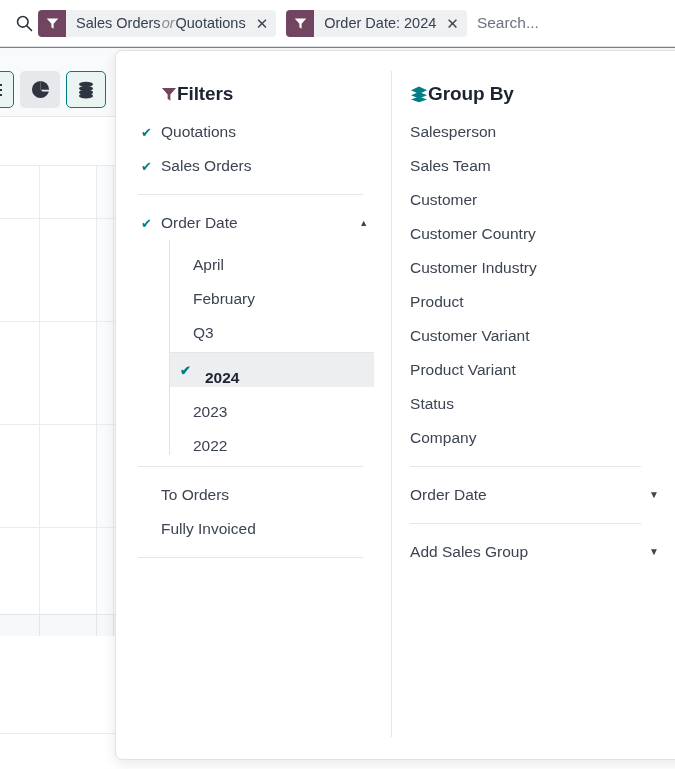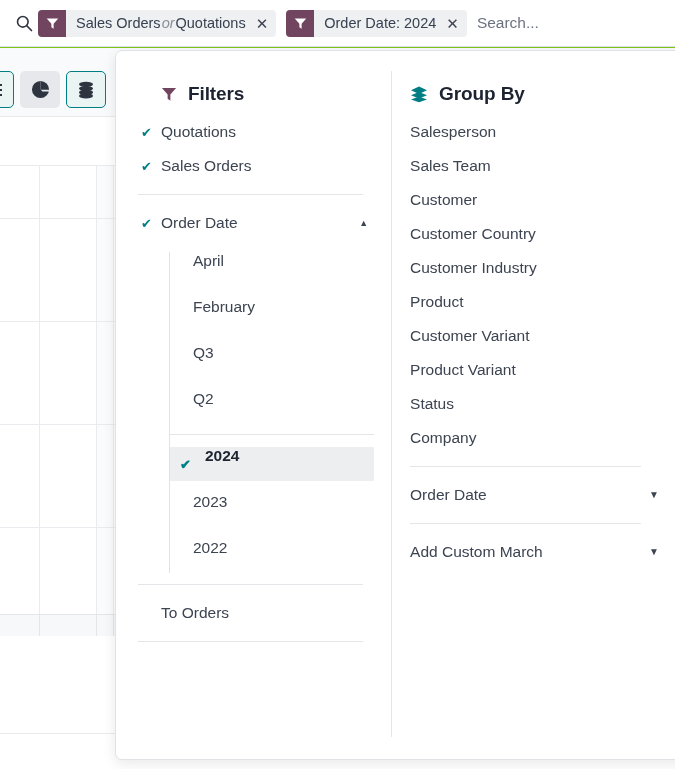--- a/index.html
+++ b/index.html
@@ -5,21 +5,21 @@
   * { box-sizing: border-box; margin: 0; padding: 0; }
   html, body {
     width: 675px; height: 769px;
     font-family: "Liberation Sans", sans-serif;
     background: #ffffff;
     overflow: hidden;
   }
   #app {
     position: relative;
     width: 675px; height: 636px;
-    background: #84cc16;
+    background: #14b8a6;
   }
 
   
   .pivot-bg {
     position: absolute; left: 0; top: 48px; right: 0; bottom: 0;
     background: #ffffff;
   }
   .pivot-header-strip {
     position: absolute; left: 0; top: 0; right: 0; height: 69px;
     background: #f9fafb;
@@ -129,21 +129,21 @@
   .dd-cols { display: flex; height: 100%; }
   .dd-col { padding-top: 22px; }
   .dd-col-filters { width: 275px; position: relative; }
   .dd-col-group   { width: 300px; position: relative; }
   .dd-divider {
     position: absolute; left: 275px; top: 20px; bottom: 22px;
     width: 1px; background: #e4e6ea;
   }
 
   .dd-head {
-    display: flex; align-items: center; gap: 11px;
+    display: flex; align-items: center; 
     padding: 0 0 0 45px;
     height: 42px;
   }
   .dd-head-title {
     font-size: 19px; font-weight: 700; color: #1d2330; letter-spacing: -0.1px;
   }
   .dd-head-icon { display: flex; align-items: center; }
 
   .dd-item {
     display: flex; align-items: center;
@@ -167,28 +167,27 @@
     position: absolute; right: 30px; top: 50%; transform: translateY(-50%);
     font-size: 10px; color: #3c4451; line-height: 1;
   }
 
   .sub-wrap {
     position: relative;
     margin-left: 53px;
     border-left: 1px solid #e0e2e6;
   }
   .sub-item {
-    display: flex; align-items: flex-start;
+    display: flex; align-items: flex-end;
     height: 34px;
     padding-left: 23px;
     font-size: 15.5px;
     color: #3c4451;
     position: relative;
     cursor: pointer;
-    margin-top: 12px;
   }
   .sub-item.selected {
     background: #eceef0;
     font-weight: 700;
     color: #1d2330;
     margin-left: 0;
     width: 204px;
   }
   .sub-item.selected .check {
     position: absolute; left: 10px; top: 50%; transform: translateY(-50%);
@@ -340,42 +339,42 @@
         <div class="sub-wrap">
           <div class="sub-item">
             <span class="sub-label">April</span>
           </div>
           <div class="sub-item">
             <span class="sub-label">February</span>
           </div>
           <div class="sub-item">
             <span class="sub-label">Q3</span>
           </div>
-          <div class="sub-item">
-            <span class="sub-label">Q2</span>
-          </div>
 
           <div class="sub-sep"></div>
 
           <div class="sub-item selected">
             <span class="check">✔</span>
             <span class="sub-label">2024</span>
           </div>
           <div class="sub-item">
             <span class="sub-label">2023</span>
           </div>
           <div class="sub-item">
             <span class="sub-label">2022</span>
           </div>
         </div>
 
         <div class="dd-sep filters"></div>
 
         <div class="dd-item">
           <span>To Orders</span>
+        </div>
+        <div class="dd-item">
+          <span>Fully Invoiced</span>
         </div>
 
         <div class="dd-sep filters"></div>
 
       </div>
 
       <div class="dd-col dd-col-group">
         <div class="dd-head" style="padding-left:20px;">
           <span class="dd-head-icon">
             <svg width="18" height="18" viewBox="0 0 18 18">
@@ -421,21 +420,21 @@
         <div class="dd-sep group"></div>
 
         <div class="dd-item gb-option" style="padding-left:20px;">
           <span>Order Date</span>
           <span class="caret">▼</span>
         </div>
 
         <div class="dd-sep group"></div>
 
         <div class="dd-item gb-option" style="padding-left:20px;">
-          <span>Add Custom March</span>
+          <span>Add Sales Group</span>
           <span class="caret">▼</span>
         </div>
       </div>
 
     </div>
   </div>
 
 </div>
 
 </body></html>

